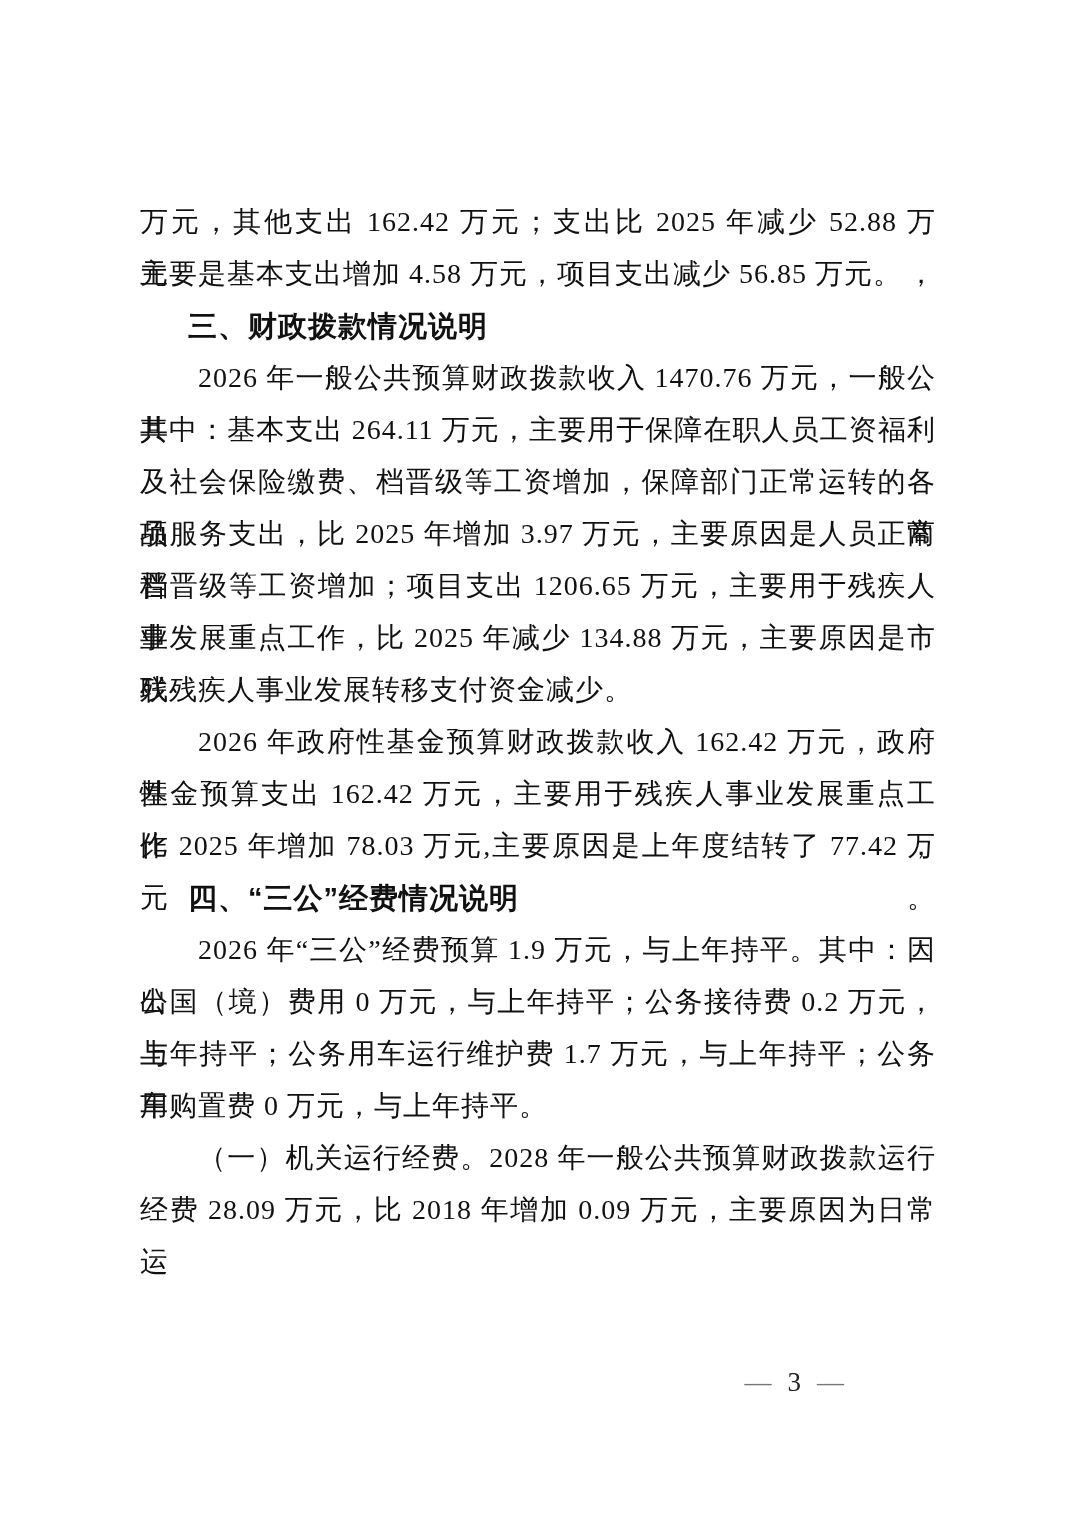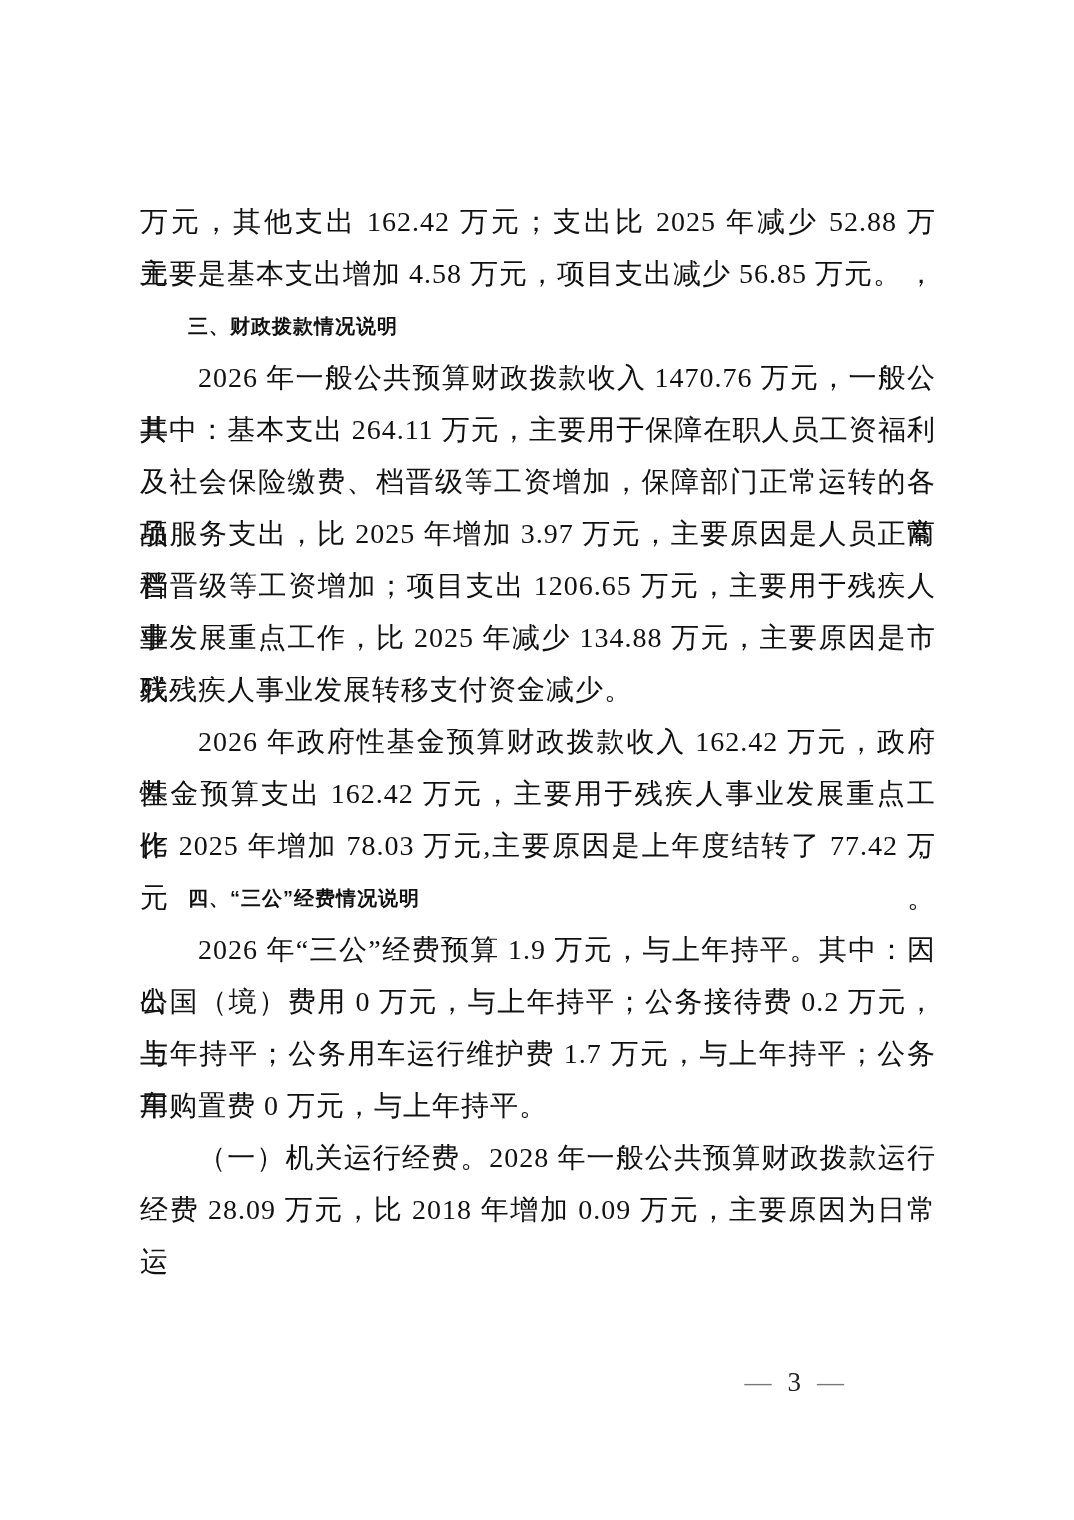--- a/index.html
+++ b/index.html
@@ -33,21 +33,21 @@
     white-space: normal;
     text-align: justify;
     text-align-last: justify;
   }
   .line.indent {
     text-indent: 58px;
   }
   .heading {
     height: 52px;
     line-height: 52px;
-    font-size: 20px;
+    font-size: 29px;
     font-weight: bold;
     font-family: "Liberation Sans", "DejaVu Sans", sans-serif;
     text-indent: 48px;
     letter-spacing: 1px;
     white-space: nowrap;
   }
   .footer {
     position: absolute;
     top: 1362px;
     right: 136px;

